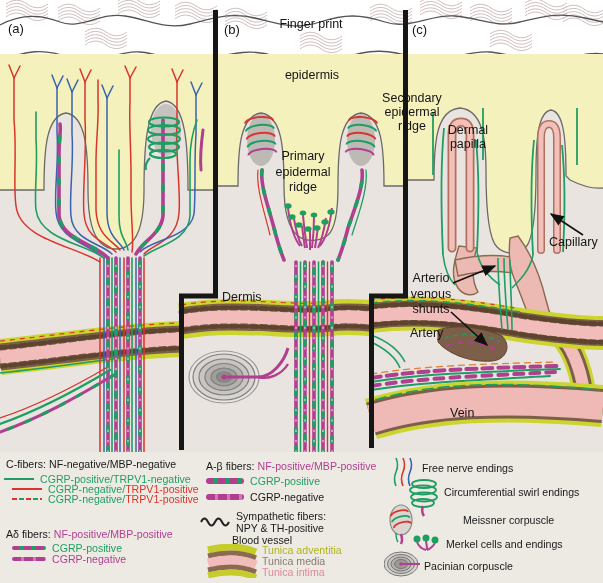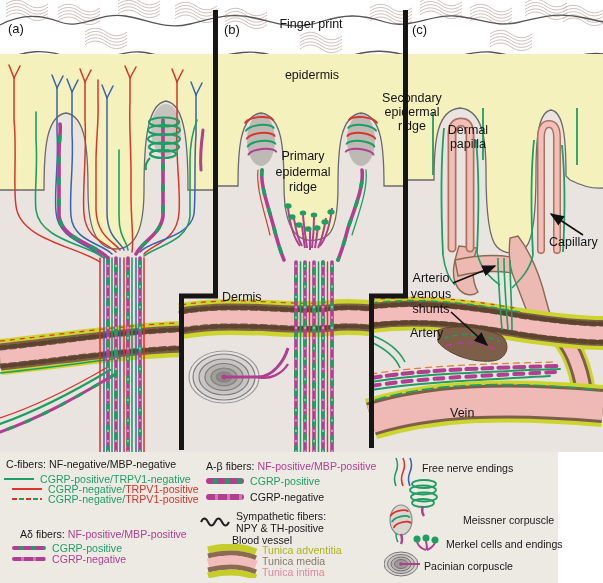--- a/index.html
+++ b/index.html
@@ -1,20 +1,20 @@
 <!DOCTYPE html>
 <html><head>
 <meta charset="utf-8">
 <style>
   html,body{margin:0;padding:0;background:#fff;font-family:"Liberation Sans",sans-serif;}
   #app{position:relative;width:603px;height:583px;background:#fff;overflow:hidden;}
   #diagram{position:absolute;top:0;left:0;}
   .dlbl{font-family:"Liberation Sans",sans-serif;font-size:12.5px;fill:#141414;}
   .plbl{font-family:"Liberation Sans",sans-serif;font-size:13px;fill:#141414;}
-  #legend{position:absolute;top:452px;left:0;width:558px;height:131px;background:#edeae4;}
+  #legend{position:absolute;top:452px;left:0;width:603px;height:131px;background:#edeae4;}
   .lg-col{position:absolute;top:0;height:131px;}
   .lg-h{position:absolute;font-size:10.6px;color:#191919;white-space:nowrap;}
   .lg-row{position:absolute;display:flex;align-items:center;font-size:10.6px;white-space:nowrap;}
   .lg-item{position:absolute;font-size:10.6px;color:#191919;white-space:nowrap;}
   .ln{display:inline-block;margin-right:6px;}
   .ln.c{width:30px;height:2px;}
   .ln-green{background:#1f9e63;}
   .ln-red{background:#d9352b;}
   .ln-rg{background:repeating-linear-gradient(90deg,#d9352b 0 5px,rgba(0,0,0,0) 5px 7px,#1f9e63 7px 12px,rgba(0,0,0,0) 12px 14px);}
   .ln-blue{background:#3a63ae;}
@@ -377,21 +377,21 @@
     <div class="lg-row" style="left:8px;top:31px;">
           <span class="ln c ln-red"></span>
           <span class="tg">CGRP-negative/</span>
           <span class="tr">TRPV1-positive</span>
         </div>
     <div class="lg-row" style="left:8px;top:41px;">
           <span class="ln c ln-rg"></span>
           <span class="tg">CGRP-negative/</span>
           <span class="tr">TRPV1-positive</span>
         </div>
-    <div class="lg-h" style="left:16px;top:76px;text-align:center;"><span class="tk">Aδ fibers:</span><span class="tm hdr-rest">NF-positive/MBP-positive</span></div>
+    <div class="lg-h" style="left:2px;top:76px;text-align:center;"><span class="tk">Aδ fibers:</span><span class="tm hdr-rest">NF-positive/MBP-positive</span></div>
     <div class="lg-row" style="left:8px;top:90px;">
           <span class="ln ad ln-mg"></span>
           <span class="tg">CGRP-positive</span>
         </div>
     <div class="lg-row" style="left:8px;top:101px;">
           <span class="ln ad ln-mm"></span>
           <span class="tm">CGRP-negative</span>
         </div>
   </div>
 
@@ -431,20 +431,21 @@
       <path d="M18,1 q3,7 0,14 q-3,7 0,14" fill="none" stroke="#3a63ae" stroke-width="1.6"></path>
     </svg>
     <div class="lg-item tk" style="left:34px;top:10px;">Free nerve endings</div>
     <svg style="position:absolute;left:20px;top:26px;" width="32" height="40" viewBox="0 0 32 40">
       <ellipse cx="16" cy="6" rx="12" ry="4" fill="none" stroke="#1f9e63" stroke-width="1.8"></ellipse>
       <ellipse cx="15" cy="12" rx="13" ry="4.5" fill="none" stroke="#1f9e63" stroke-width="1.8"></ellipse>
       <ellipse cx="16" cy="19" rx="13" ry="4.5" fill="none" stroke="#1f9e63" stroke-width="1.8"></ellipse>
       <ellipse cx="15" cy="25" rx="11" ry="4" fill="none" stroke="#1f9e63" stroke-width="1.8"></ellipse>
       <path d="M15,28 q-2,6 1,10" fill="none" stroke="#b13f90" stroke-width="2.5"></path>
     </svg>
+    <div class="lg-item tk" style="left:56px;top:34px;">Circumferential swirl endings</div>
     <svg style="position:absolute;left:0px;top:52px;" width="26" height="42" viewBox="0 0 26 42">
       <ellipse cx="13" cy="16" rx="11" ry="15" fill="#d9d5d1" stroke="#8a8a8a" stroke-width="1.2"></ellipse>
       <g transform="rotate(-15 13 16)">
         <path d="M4,10 a9,3.5 0 0 1 18,0" fill="none" stroke="#d9352b" stroke-width="1.8"></path>
         <path d="M4,16 a9,3.5 0 0 1 18,0" fill="none" stroke="#1f9e63" stroke-width="1.8"></path>
         <path d="M4,22 a9,3.5 0 0 1 18,0" fill="none" stroke="#d9352b" stroke-width="1.8"></path>
       </g>
       <path d="M13,30 q2,6 0,10" fill="none" stroke="#b13f90" stroke-width="2.5"></path>
       <path d="M8,29 q0,6 2,9" fill="none" stroke="#1f9e63" stroke-width="1.5"></path>
     </svg>

